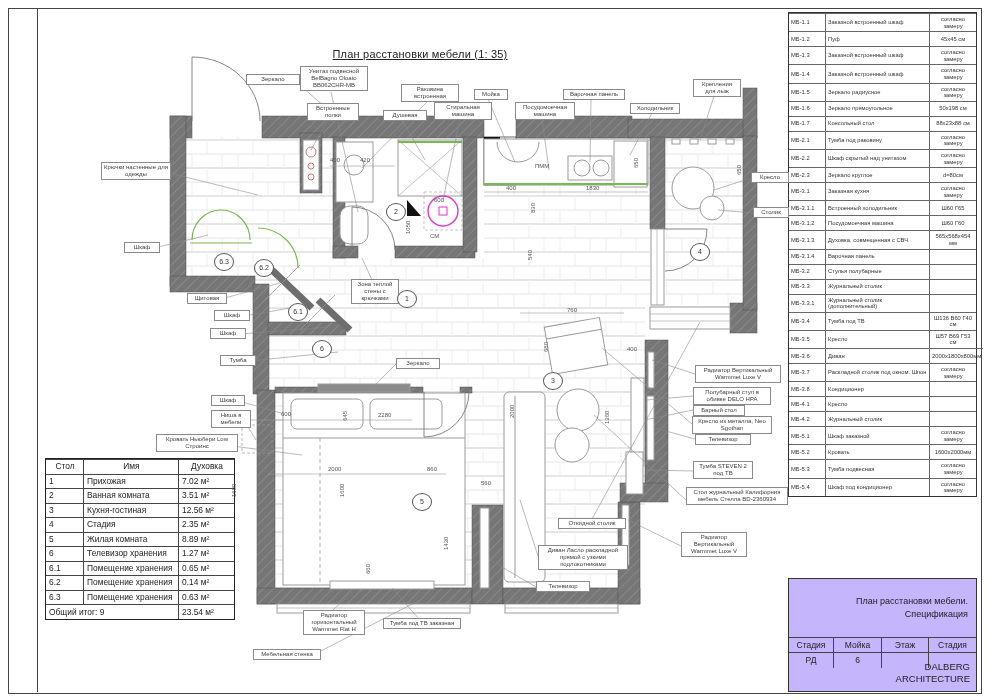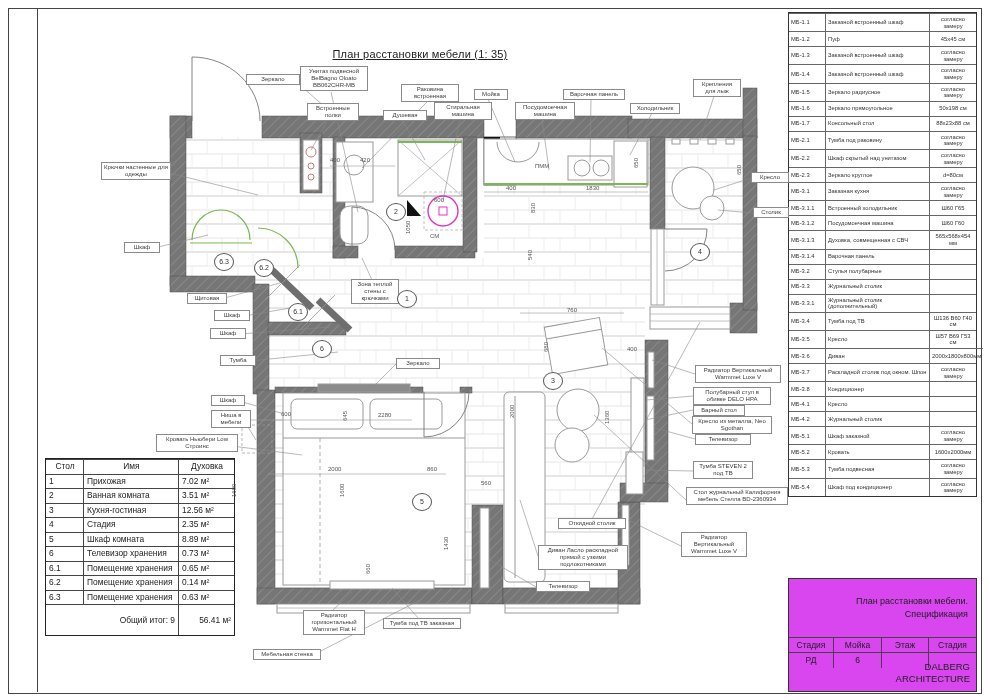--- a/index.html
+++ b/index.html
@@ -32,25 +32,25 @@
 
   
   #rooms{position:absolute;left:45px;top:458px;width:188px;border:1.6px solid #222;background:#fff;}
   #rooms .rt{font-size:9px;text-align:center;padding:4px 0;}
   .rr{display:grid;grid-template-columns:37px 95px 1fr;}
   .rc{border-top:.8px solid #444;border-left:.8px solid #444;font-size:8.4px;line-height:9.5px;
     padding:2px 2px 2px 3px;color:#222;}
   .rc.h{font-weight:normal;text-align:center;}
   .rc.x1{border-left:none;}
   .rtotal{display:grid;grid-template-columns:132px 1fr;}
-  .rtc{border-top:.8px solid #444;font-size:8.4px;padding:10px 3px;color:#222;text-align:right;}
+  .rtc{border-top:.8px solid #444;font-size:8.4px;padding:2px 3px;color:#222;}
   .rtc.v{border-left:.8px solid #444;}
 
   
-  #tblock{position:absolute;left:788px;top:578px;width:187px;height:112px;border:1.4px solid #333;background:#d946ef;}
+  #tblock{position:absolute;left:788px;top:578px;width:187px;height:112px;border:1.4px solid #333;background:#c4b5fd;}
   .tb-title{position:absolute;right:8px;top:16px;text-align:right;font-size:9px;line-height:13px;color:#222;}
   .tb-grid{position:absolute;left:0;top:58px;width:100%;display:grid;grid-template-columns:44px 48px 47px 1fr;}
   .tb-cell{border-top:.8px solid #444;border-left:.8px solid #444;font-size:8.5px;text-align:center;
     padding:2px 0;color:#222;}
   .tb-cell.first{border-left:none;}
   .tb-cell.val{border-top:.8px solid #444;min-height:11px;}
   .tb-co{position:absolute;right:6px;bottom:6px;text-align:right;font-size:9.5px;line-height:12px;color:#222;}
 </style>
 </head>
 <body>
@@ -477,47 +477,47 @@
           <div class="rc ">Кухня-гостиная</div>
           <div class="rc ">12.56 м²</div>
         </div>
         <div class="rr">
           <div class="rc x1">4</div>
           <div class="rc ">Стадия</div>
           <div class="rc ">2.35 м²</div>
         </div>
         <div class="rr">
           <div class="rc x1">5</div>
-          <div class="rc ">Шкаф комната</div>
+          <div class="rc ">Жилая комната</div>
           <div class="rc ">8.89 м²</div>
         </div>
         <div class="rr">
           <div class="rc x1">6</div>
           <div class="rc ">Телевизор хранения</div>
-          <div class="rc ">0.73 м²</div>
+          <div class="rc ">1.27 м²</div>
         </div>
         <div class="rr">
           <div class="rc x1">6.1</div>
           <div class="rc ">Помещение хранения</div>
           <div class="rc ">0.65 м²</div>
         </div>
         <div class="rr">
           <div class="rc x1">6.2</div>
           <div class="rc ">Помещение хранения</div>
           <div class="rc ">0.14 м²</div>
         </div>
         <div class="rr">
           <div class="rc x1">6.3</div>
           <div class="rc ">Помещение хранения</div>
           <div class="rc ">0.63 м²</div>
         </div>
       </div>
     <div class="rtotal">
       <div class="rtc">Общий итог: 9</div>
-      <div class="rtc v">56.41 м²</div>
+      <div class="rtc v">23.54 м²</div>
     </div>
   </div>
 
   <div id="tblock">
     <div class="tb-title">
       <div>План расстановки мебели.</div>
       <div>Спецификация</div>
     </div>
     <div class="tb-grid">
       <div class="tb-cell first">Стадия</div>

